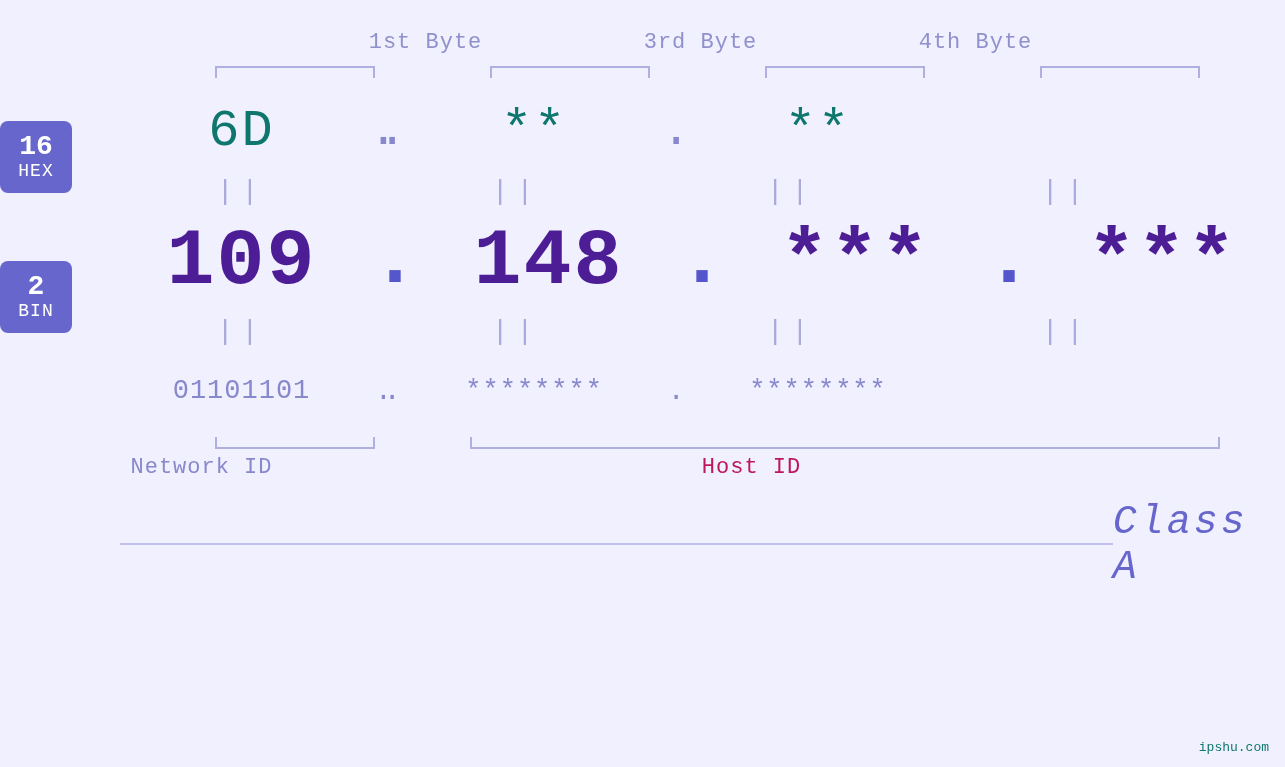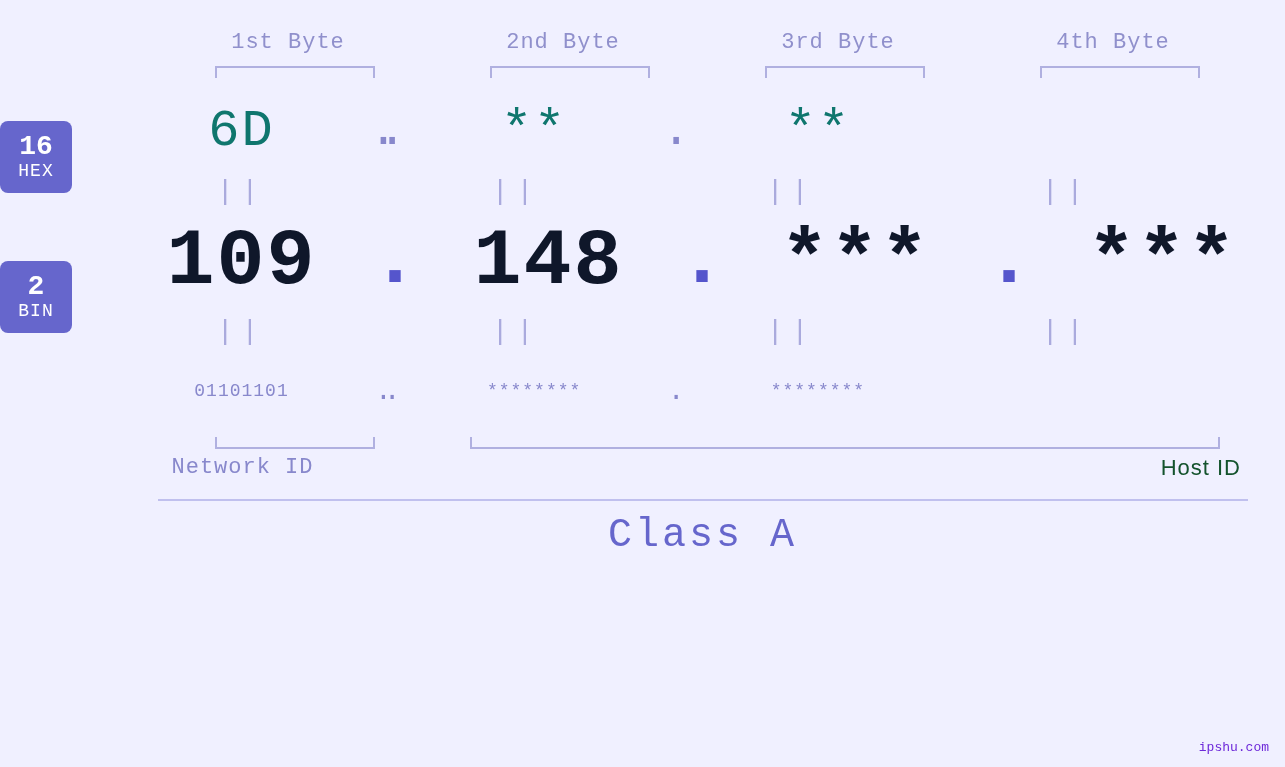--- a/index.html
+++ b/index.html
@@ -158,21 +158,21 @@
     
     .row-dec {
       display: flex;
       align-items: center;
       height: 100px;
     }
 
     .dec-value {
       font-size: 80px;
       font-weight: bold;
-      color: #0f172a;
+      color: #4c1d95;
       letter-spacing: 2px;
     }
 
     .dot-dec {
       font-size: 80px;
       color: #5555cc;
       line-height: 1;
       font-weight: bold;
       margin: 0 -8px;
     }
@@ -185,21 +185,21 @@
     }
 
     
     .row-bin {
       display: flex;
       align-items: center;
       height: 80px;
     }
 
     .bin-value {
-      font-size: 18px;
+      font-size: 27px;
       color: #8888cc;
       letter-spacing: 1px;
     }
 
     .dot-bin {
       font-size: 28px;
       color: #8888cc;
       margin: 0 -4px;
     }
 
@@ -237,51 +237,50 @@
       height: 12px;
       border-bottom: 2px solid #b0b0e0;
       border-left: 2px solid #b0b0e0;
       border-right: 2px solid #b0b0e0;
     }
 
     
     .labels-row {
       display: flex;
       width: 100%;
-      padding-left: 105px;
+      padding-left: 64px;
       margin-top: 6px;
-      gap: 36px;
     }
 
     .network-label {
       width: 275px;
       text-align: center;
       font-family: 'Courier New', Courier, monospace;
       font-size: 22px;
       color: #8888cc;
       letter-spacing: 1px;
     }
 
     .host-label {
       width: 825px;
-      text-align: right;
-      font-family: Liberation Sans, sans-serif;
+      text-align: center;
+      font-family: Liberation Mono, monospace;
       font-size: 22px;
-      color: #14532d;
+      color: #be185d;
       letter-spacing: 1px;
     }
 
     
     .class-area {
       width: 100%;
       padding-left: 120px;
       margin-top: 8px;
       display: flex;
-      flex-direction: column;
-      align-items: center;
+      align-items: center;
+      font-style: italic;
     }
 
     .class-bracket-line {
       width: 1090px;
       height: 12px;
       border-bottom: 2px solid #c0c0ee;
     }
 
     .class-label {
       margin-top: 12px;
@@ -291,31 +290,30 @@
       letter-spacing: 3px;
     }
 
     
     .watermark {
       position: absolute;
       bottom: 12px;
       right: 16px;
       font-family: 'Courier New', Courier, monospace;
       font-size: 13px;
-      color: #6d28d9;
+      color: #0f766e;
     }
   </style>
 </head>
 <body>
 
 <div class="main-container">
 
   <div class="byte-headers">
     <div class="byte-header">1st Byte</div>
-    <div class="byte-header">2nd Byte</div>
     <div class="byte-header">3rd Byte</div>
     <div class="byte-header">4th Byte</div>
   </div>
 
   <div class="bracket-row">
     <div class="bracket">
       <div class="bracket-line"></div>
     </div>
     <div class="bracket">
       <div class="bracket-line"></div>

